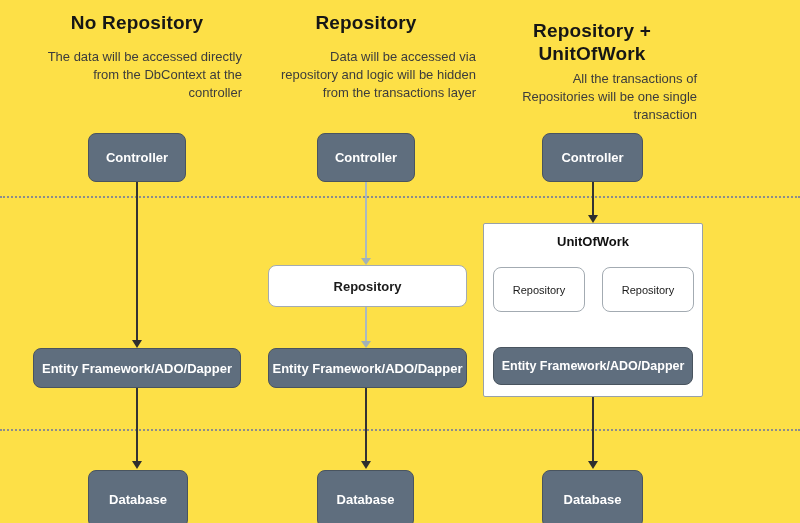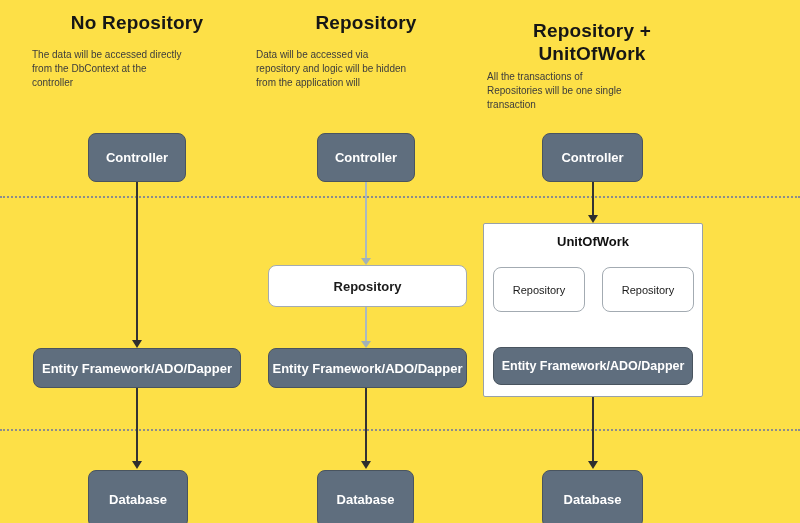--- a/index.html
+++ b/index.html
@@ -16,22 +16,22 @@
     text-align: center;
     font-size: 19px;
     font-weight: bold;
     color: #161616;
     line-height: 1.2;
     white-space: pre-line;
     letter-spacing: 0.2px;
   }
   .col-desc {
     position: absolute;
-    text-align: left;
-    font-size: 10px;
+    text-align: right;
+    font-size: 13px;
     color: #3c3c3c;
     line-height: 1.4;
     white-space: pre-line;
   }
   .node {
     position: absolute;
     box-sizing: border-box;
     display: flex;
     align-items: center;
     justify-content: center;
@@ -109,21 +109,21 @@
   <div class="node dark" style="left:33px; top:348px; width:208px; height:40px;">Entity Framework/ADO/Dapper</div>
 
   <div class="vline dark" style="left:136px; top:388px; height:74px;"></div>
   <div class="arrowhead dark" style="left:132px; top:461px;"></div>
 
   <div class="node dark" style="left:88px; top:470px; width:100px; height:58px;">Database</div>
 
   <div class="col-title" style="left:266px; top:12px; width:200px;">Repository</div>
   <div class="col-desc" style="left:256px; top:48px; width:220px;">Data will be accessed via
 repository and logic will be hidden
-from the application will</div>
+from the transactions layer</div>
 
   <div class="node dark" style="left:317px; top:133px; width:98px; height:49px;">Controller</div>
 
   <div class="vline lite" style="left:365px; top:182px; height:77px;"></div>
   <div class="arrowhead lite" style="left:361px; top:258px;"></div>
 
   <div class="node light" style="left:268px; top:265px; width:199px; height:42px;">Repository</div>
 
   <div class="vline lite" style="left:365px; top:307px; height:35px;"></div>
   <div class="arrowhead lite" style="left:361px; top:341px;"></div>

